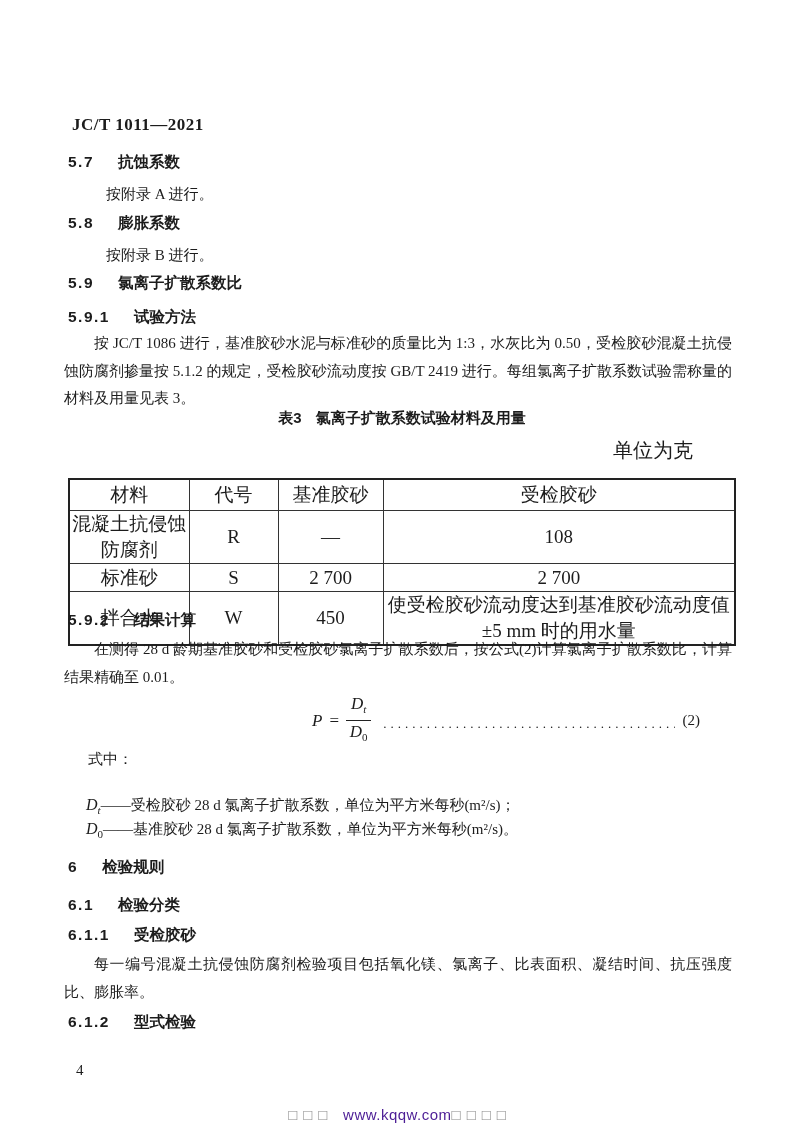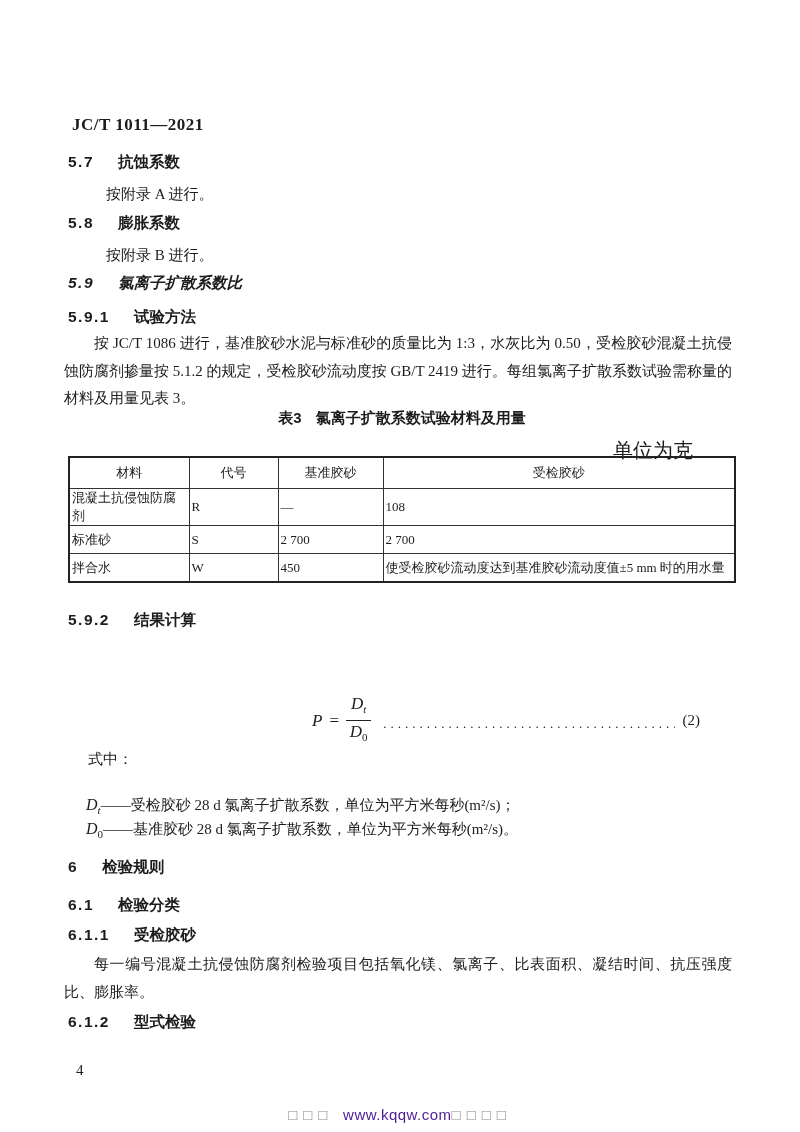--- a/index.html
+++ b/index.html
@@ -20,21 +20,21 @@
   }
   .heading {
     position: absolute; left: 68px;
     font-weight: bold; font-size: 15.5px;
     font-family: "Liberation Sans", "DejaVu Sans", sans-serif;
     white-space: nowrap;
   }
   .heading .h-num { letter-spacing: 1.5px; margin-right: 24px; }
   .h57  { top: 142px; }
   .h58  { top: 203px; }
-  .h59  { top: 263px; font-style: italic; }
+  .h59  { top: 263px; }
   .h591 { top: 297px; }
   .h592 { top: 600px; }
   .h6   { top: 847px; }
   .h61  { top: 885px; }
   .h611 { top: 915px; }
   .h612 { top: 1002px; }
   .body-line {
     position: absolute; left: 106px; font-size: 15px; white-space: nowrap;
   }
   .p57 { top: 175px; }
@@ -50,23 +50,23 @@
   .t3-title {
     position: absolute; top: 399px; left: 68px; width: 668px;
     text-align: center; font-weight: bold; font-size: 15px;
     font-family: "Liberation Sans", "DejaVu Sans", sans-serif;
   }
   .t3-title .t3-label { margin-right: 14px; }
   .unit-note {
     position: absolute; top: 427px; right: 107px; font-size: 20px;
   }
   table.t3 {
-    position: absolute; top: 446px; left: 68px; width: 668px;
+    position: absolute; top: 468px; left: 68px; width: 668px;
     border-collapse: collapse;
-    font-size: 13px; 
+    font-size: 19px; text-align: center;
     border: 2px solid #222;
   }
   table.t3 th, table.t3 td {
     border: 1px solid #333;
     font-weight: normal;
     padding: 0 2px;
   }
   table.t3 th { height: 30px; }
   table.t3 td { height: 27px; }
   .f-block {
@@ -165,20 +165,21 @@
       <td>W</td>
       <td>450</td>
       <td>使受检胶砂流动度达到基准胶砂流动度值±5 mm 时的用水量</td>
     </tr>
   </tbody>
     </table>
 
   <div class="heading h592">
     <span class="h-num">5.9.2</span><span>结果计算</span>
   </div>
+  <div class="para p592">在测得 28 d 龄期基准胶砂和受检胶砂氯离子扩散系数后，按公式(2)计算氯离子扩散系数比，计算结果精确至 0.01。</div>
 
   <div class="f-block">
     <span class="f-var">P</span>
     <span class="f-eq">=</span>
     <span class="frac">
       <span class="num"><span class="f-var">D</span><sub class="f-sub">t</sub></span>
       <span class="den"><span class="f-var">D</span><sub class="f-sub0">0</sub></span>
     </span>
     <span class="leader">...............................................................</span>
     <span class="f-label">(2)</span>

